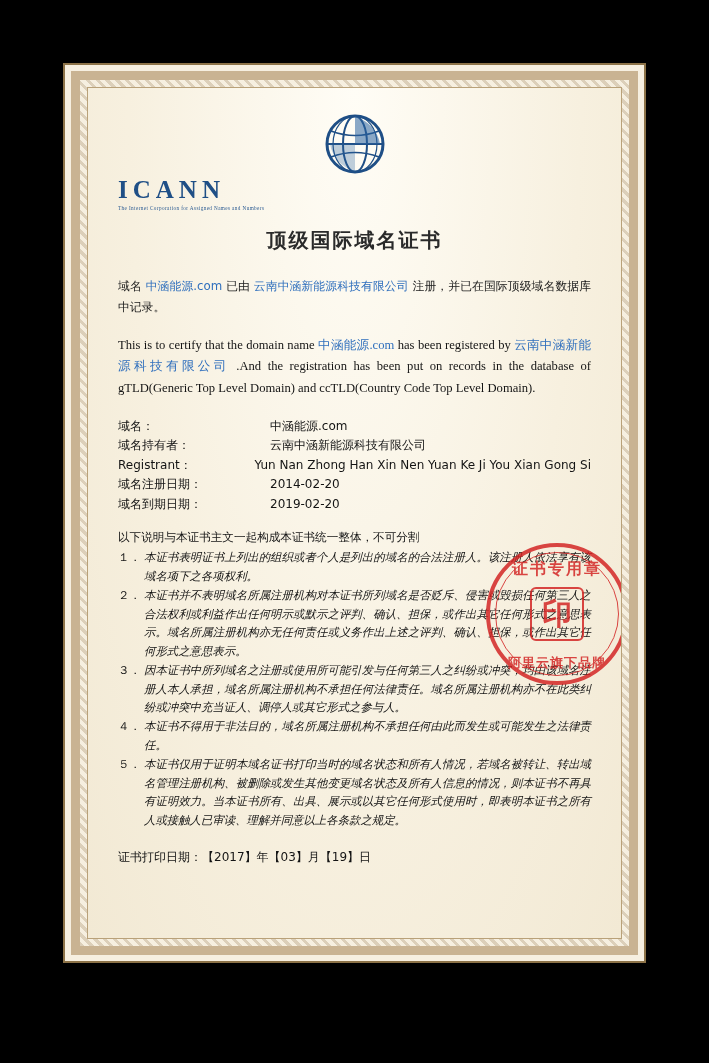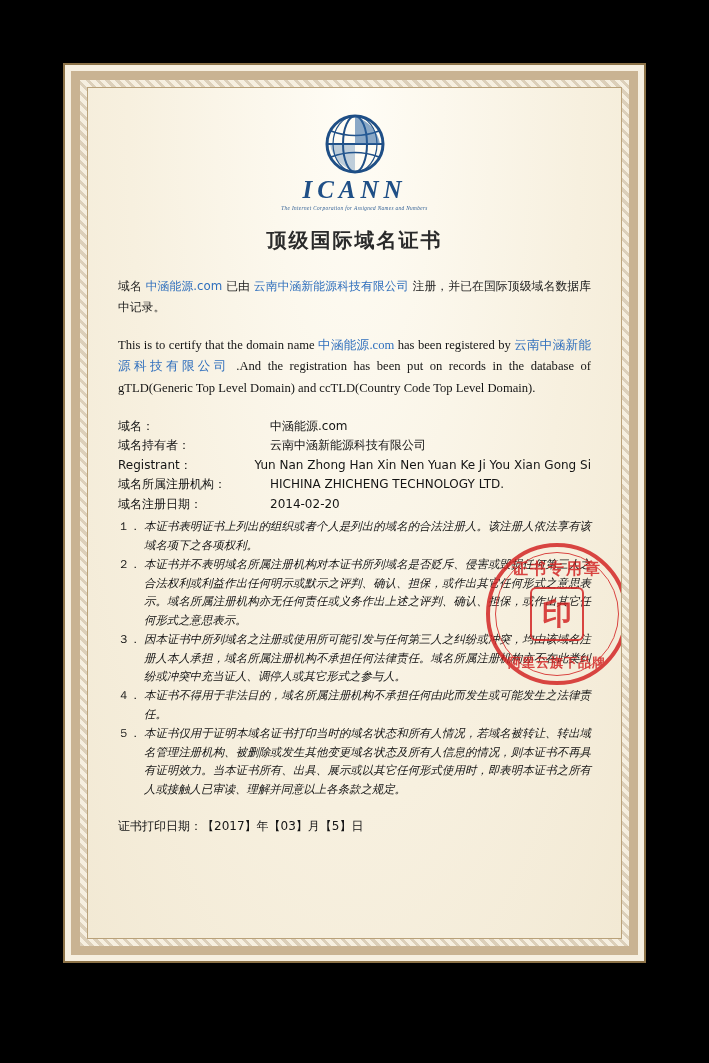--- a/index.html
+++ b/index.html
@@ -57,23 +57,21 @@
     position: absolute;
     left: 0; top: 0; right: 0; bottom: 0;
     padding: 18px 30px 10px 30px;
     box-sizing: border-box;
     background:
       radial-gradient(ellipse at 50% 0%, #fffdf6 0%, #f7f0df 60%, #f2e9d4 100%);
   }
 
   
   .logo-block {
-    text-align: center;
     padding-top: 6px;
-    font-style: italic;
   }
   .logo-globe {
     display: block;
     margin: 0 auto;
   }
   .logo-word {
     font-family: "Liberation Serif", serif;
     font-size: 25px;
     letter-spacing: 5px;
     color: #1f4f86;
@@ -294,29 +292,30 @@
           </div>
           <div class="drow">
             <div class="dlabel">域名持有者：</div>
             <div class="dvalue">云南中涵新能源科技有限公司</div>
           </div>
           <div class="drow">
             <div class="dlabel">Registrant：</div>
             <div class="dvalue">Yun Nan Zhong Han Xin Nen Yuan Ke Ji You Xian Gong Si</div>
           </div>
           <div class="drow">
-            <div class="dlabel">域名所属注册机构：</div>
-            <div class="dvalue">HICHINA ZHICHENG TECHNOLOGY LTD.</div>
-          </div>
-          <div class="drow">
             <div class="dlabel">域名注册日期：</div>
             <div class="dvalue">2014-02-20</div>
           </div>
-        </div>
-
+          <div class="drow">
+            <div class="dlabel">域名到期日期：</div>
+            <div class="dvalue">2019-02-20</div>
+          </div>
+        </div>
+
+        <div class="terms-head">以下说明与本证书主文一起构成本证书统一整体，不可分割</div>
         <div class="terms">
           <div class="term">
             <div class="term-num">１．</div>
             <div class="term-txt">本证书表明证书上列出的组织或者个人是列出的域名的合法注册人。该注册人依法享有该域名项下之各项权利。</div>
           </div>
           <div class="term">
             <div class="term-num">２．</div>
             <div class="term-txt">本证书并不表明域名所属注册机构对本证书所列域名是否贬斥、侵害或毁损任何第三人之合法权利或利益作出任何明示或默示之评判、确认、担保，或作出其它任何形式之意思表示。域名所属注册机构亦无任何责任或义务作出上述之评判、确认、担保，或作出其它任何形式之意思表示。</div>
           </div>
           <div class="term">
@@ -326,21 +325,21 @@
           <div class="term">
             <div class="term-num">４．</div>
             <div class="term-txt">本证书不得用于非法目的，域名所属注册机构不承担任何由此而发生或可能发生之法律责任。</div>
           </div>
           <div class="term">
             <div class="term-num">５．</div>
             <div class="term-txt">本证书仅用于证明本域名证书打印当时的域名状态和所有人情况，若域名被转让、转出域名管理注册机构、被删除或发生其他变更域名状态及所有人信息的情况，则本证书不再具有证明效力。当本证书所有、出具、展示或以其它任何形式使用时，即表明本证书之所有人或接触人已审读、理解并同意以上各条款之规定。</div>
           </div>
         </div>
 
-        <div class="printdate">证书打印日期：【2017】年【03】月【5】日</div>
+        <div class="printdate">证书打印日期：【2017】年【03】月【19】日</div>
 
       </div>
 
       <div class="seal">
         <div class="seal-ring"></div>
         <div class="seal-ring2"></div>
         <div class="seal-top-text">证书专用章</div>
         <div class="seal-center">印</div>
         <div class="seal-bottom-text">阿里云旗下品牌</div>
       </div>

